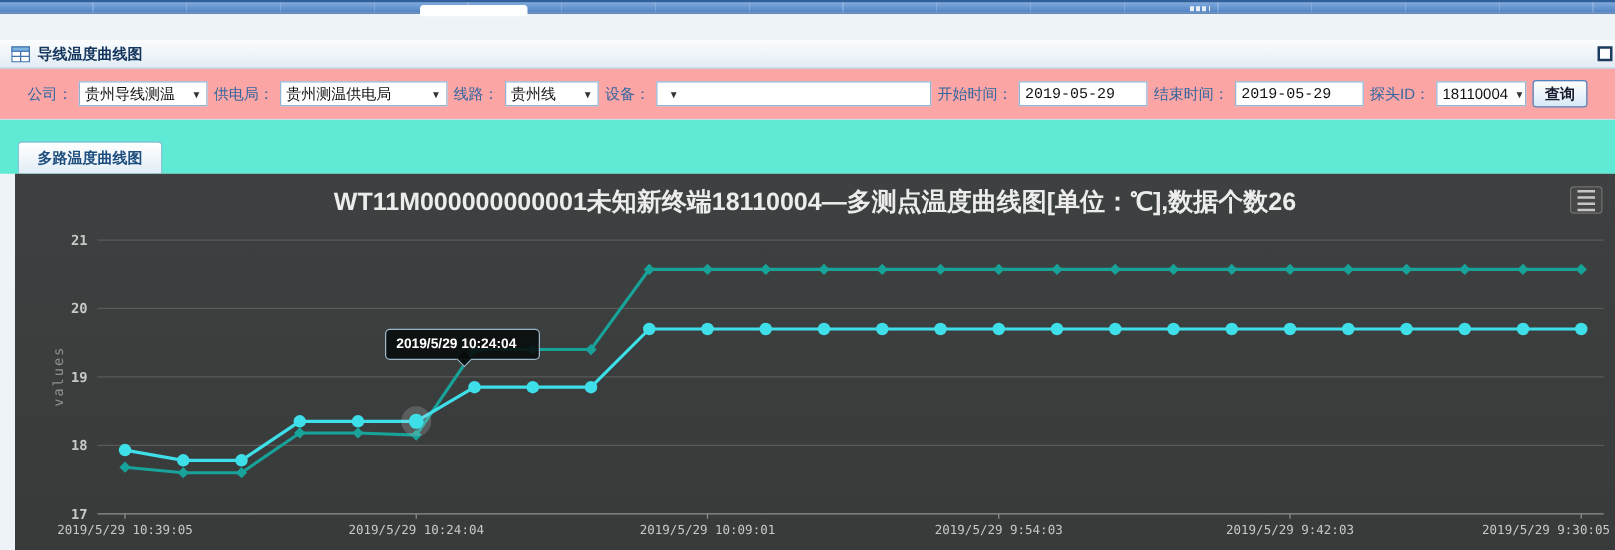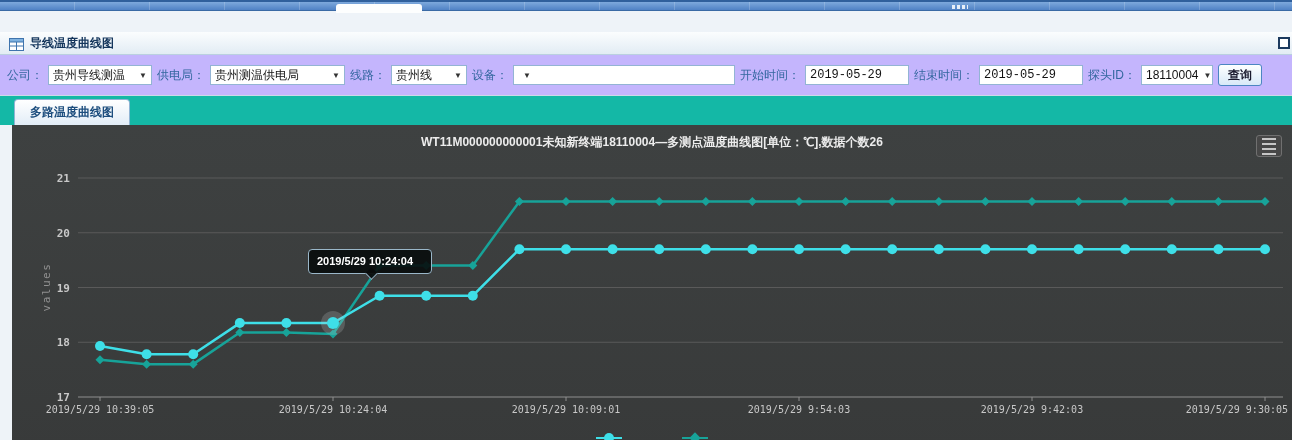--- a/index.html
+++ b/index.html
@@ -19,45 +19,45 @@
 
   
   .titlebar { height:23px; background:linear-gradient(#fbfdfe,#e2ecf4);
     border-bottom:1px solid #bad0e0; display:flex; align-items:center; padding:0 9px; position:relative;margin-top:21px; }
   .tb-icon { width:15px; height:13px; display:inline-block; }
   .tb-text { color:#15365c; font-weight:bold; font-size:12px; margin-left:6px; }
   .tb-corner { position:absolute; right:2px; top:5px; width:12px; height:12px;
     border:2px solid #1c3a5e; background:#fff; }
 
   
-  .toolbar { height:41px; background:#c4b5fd; border-bottom:1px solid #ccd9e7;
-    display:flex; align-items:center; padding:0 7px; gap:5px; font-size:12px; white-space:nowrap; }
+  .toolbar { height:41px; background:#fca5a5; border-bottom:1px solid #ccd9e7;
+    display:flex; align-items:center; padding:0 22px; gap:5px; font-size:12px; white-space:nowrap;justify-content:space-between; }
   .tb-label { color:#33679f; }
   .sel, .inp { background:#fff; border:1px solid #93b4d4; height:20px;
     display:inline-flex; align-items:center; padding:0 4px; color:#111; font-size:12px; }
   .sel .arr { font-size:8px; color:#333; margin-left:5px; }
   .inp input { border:none; outline:none; width:100%; font-size:12px; color:#111;
     font-family:Liberation Mono, monospace; background:transparent; }
   .w-sel1{width:104px}.w-sel2{width:135px}.w-sel3{width:76px}.w-sel4{width:222px}
   .w-inp{width:104px}.w-sel5{width:72px}
   .btn { border:1px solid #4c86c2; background:linear-gradient(#feffff,#d8e9f8);
     border-radius:3px; height:22px; padding:0 9px; font-size:12px; color:#1a1a2e;
     font-weight:bold; cursor:pointer; }
 
   
-  .tabrow { height:29px; background:#14b8a6; padding-left:14px; display:flex; align-items:flex-end; }
+  .tabrow { height:43px; background:#5eead4; padding-left:14px; display:flex; align-items:flex-end; }
   .tab { height:26px; border:1px solid #8fb4d4; border-bottom:none; border-radius:4px 4px 0 0;
     background:linear-gradient(#ffffff,#e2edf7); color:#1d4e7e; font-weight:bold;
     font-size:12px; display:flex; align-items:center; padding:0 15px; }
 
   
   .chart { position:relative; margin-left:12px; width:1280px; height:328px;
     background:linear-gradient(#3e4141,#383a3a); }
   .chart-title { position:absolute; top:9px; left:0; right:0; text-align:center;
-    color:#ececec; font-size:12px; font-weight:bold; letter-spacing:0; }
+    color:#ececec; font-size:20px; font-weight:bold; letter-spacing:0; }
   .export { position:absolute; top:10px; right:10px; width:26px; height:22px;
     border:1px solid #707070; border-radius:3px; background:#474747;
     display:flex; flex-direction:column; justify-content:center; gap:3px; padding:0 5px; cursor:pointer; }
   .export i { display:block; height:2px; background:#c6c6c6; }
   svg#plot { position:absolute; left:0; top:0; }
 
   .tooltip { position:absolute; left:296px; top:124px; width:124px;
     background:rgba(8,12,12,.9); border:1px solid #9ab7c9; border-radius:4px;
     padding:5px 8px 6px; color:#fff; z-index:5; }
   .tt-time { font-size:11px; font-weight:bold; }

